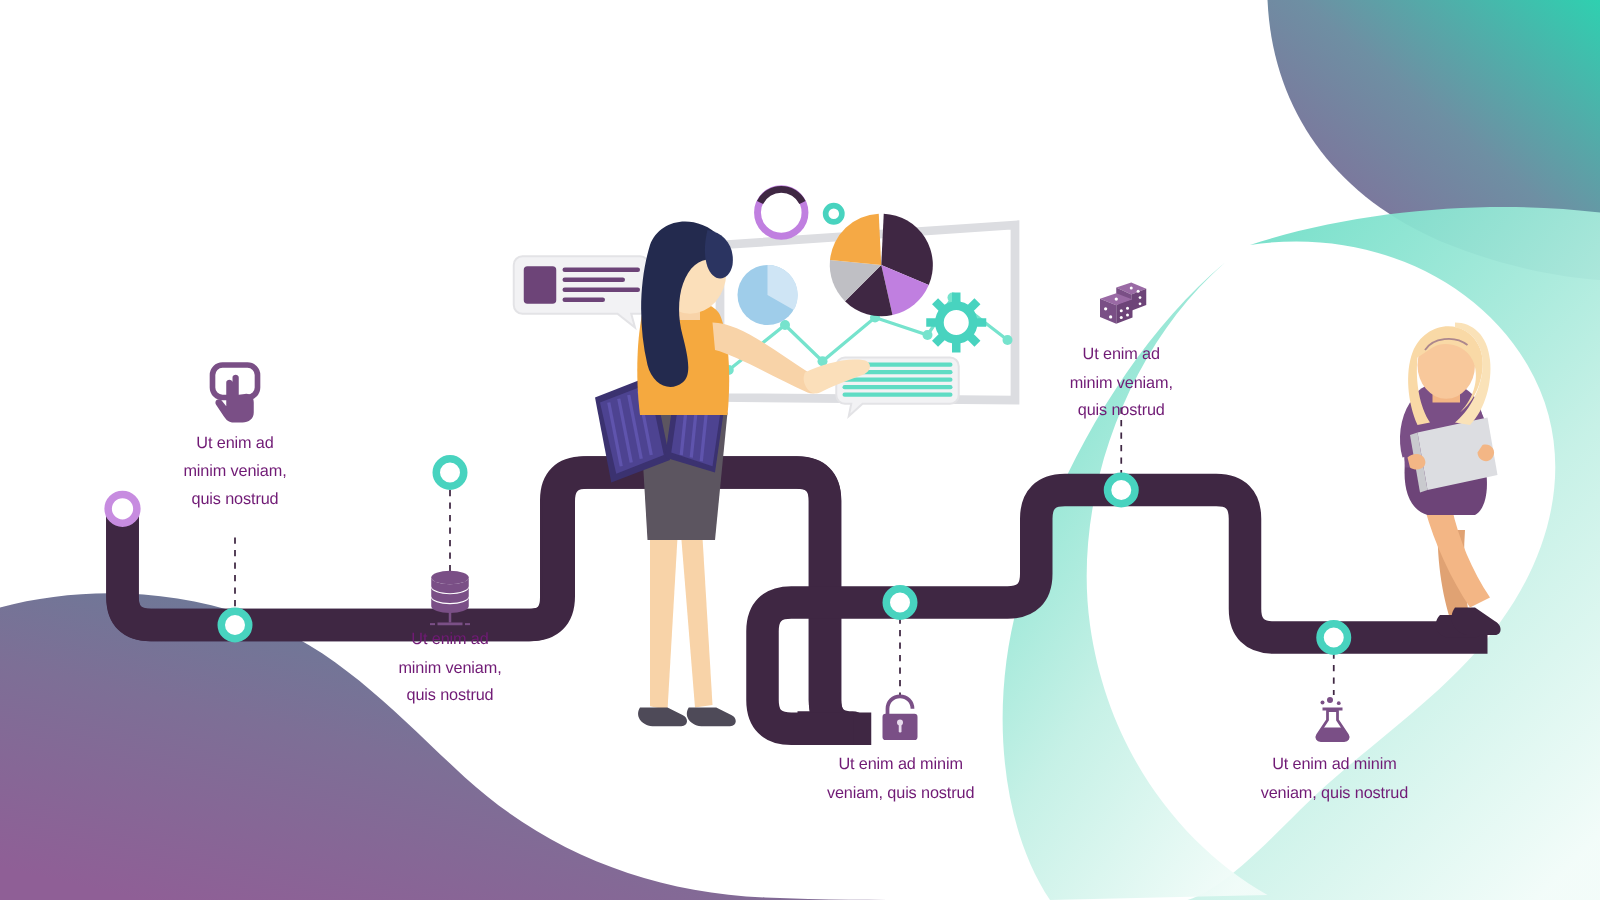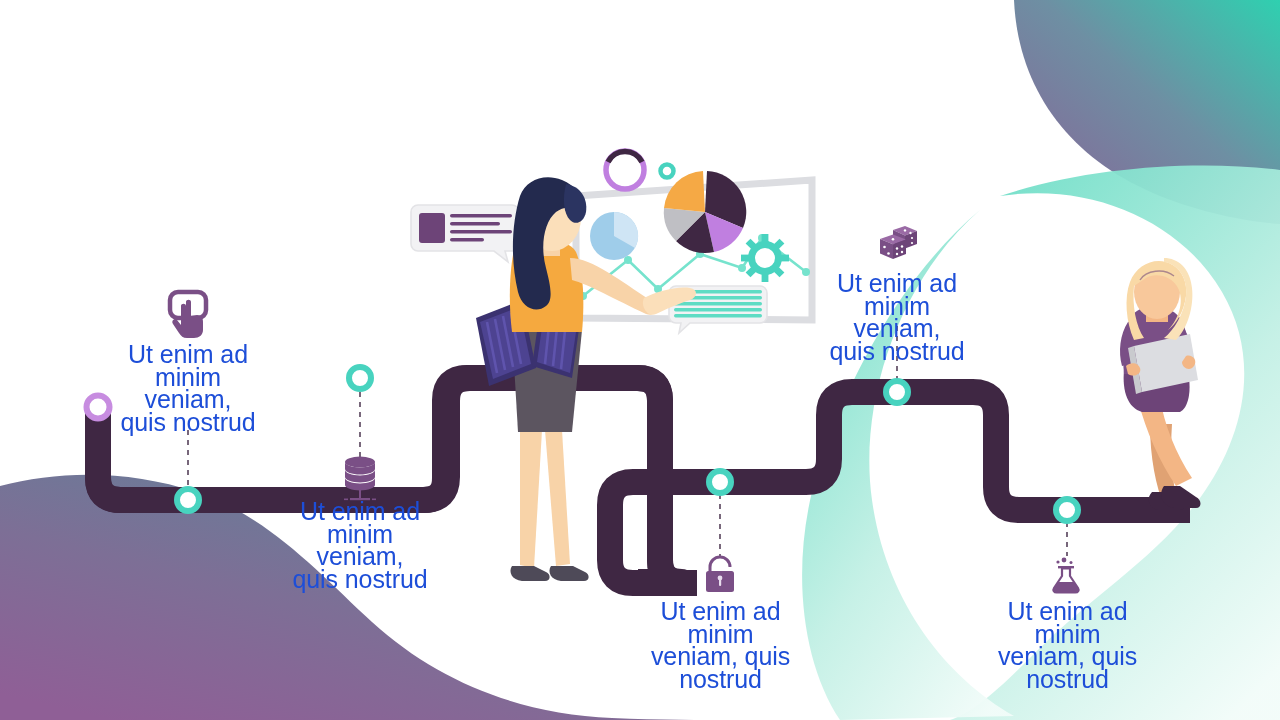--- a/index.html
+++ b/index.html
@@ -2,23 +2,23 @@
 <html><head>
 <meta charset="utf-8">
 <style>
   html,body{margin:0;padding:0;background:#fff;}
   body{width:1280px;height:720px;overflow:hidden;font-family:"Liberation Sans",sans-serif;}
   #slide{position:relative;width:1280px;height:720px;background:#ffffff;overflow:hidden;}
   .svgfull{position:absolute;left:0;top:0;}
   .step-label{
     position:absolute;
     font-family:"Liberation Sans",sans-serif;
-    font-size:25px;
+    font-size:13px;
     line-height:22.5px;
-    color:#1d4ed8;
+    color:#701a75;
     text-align:center;
     white-space:pre-line;
     letter-spacing:-0.1px;
   }
 </style>
 </head>
 <body>
 
 <div id="slide">
 

